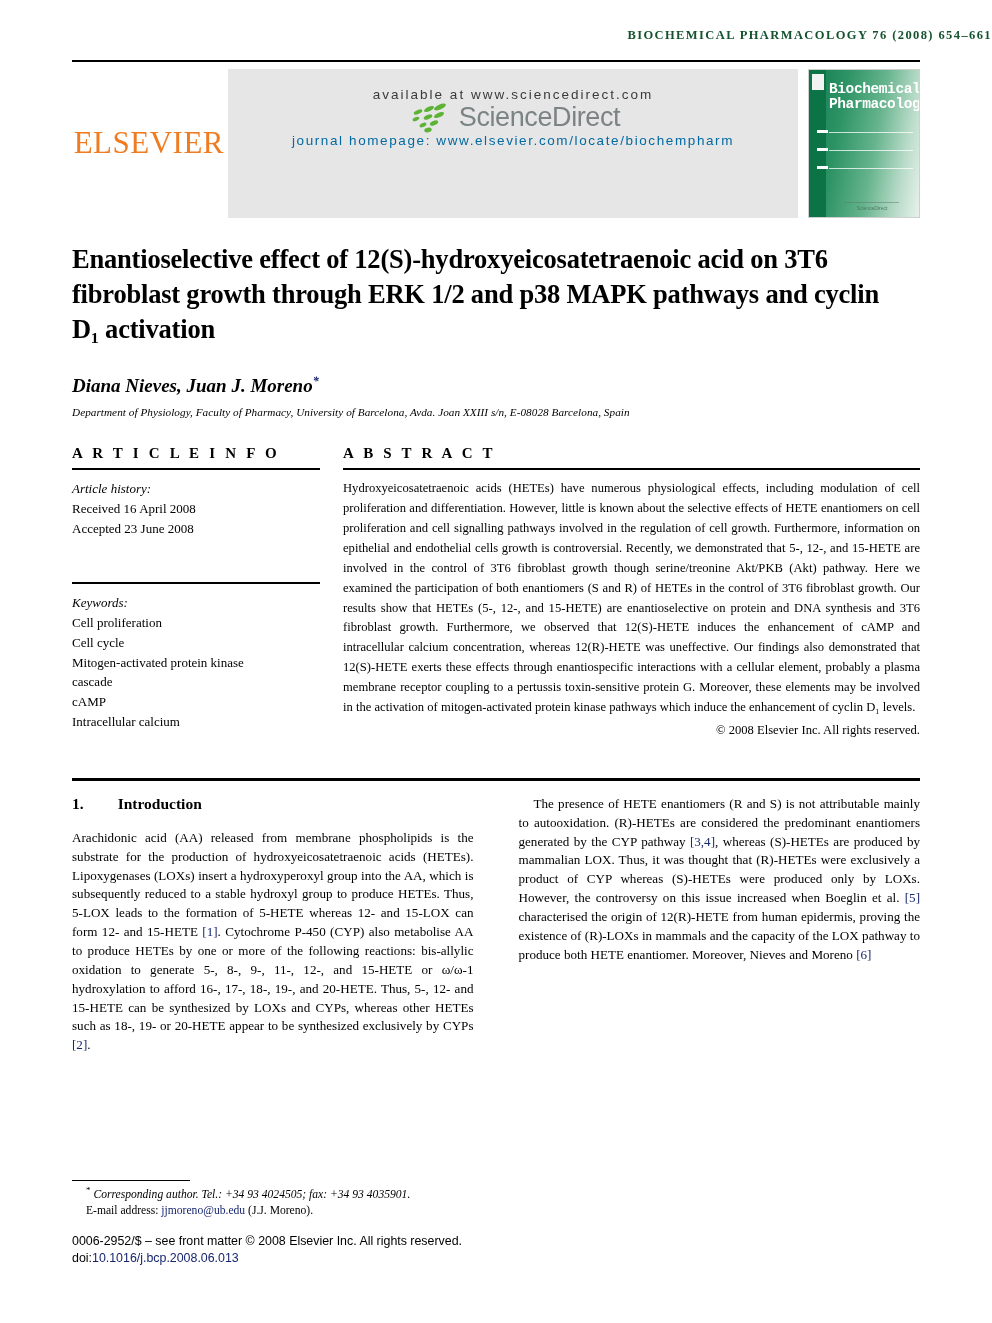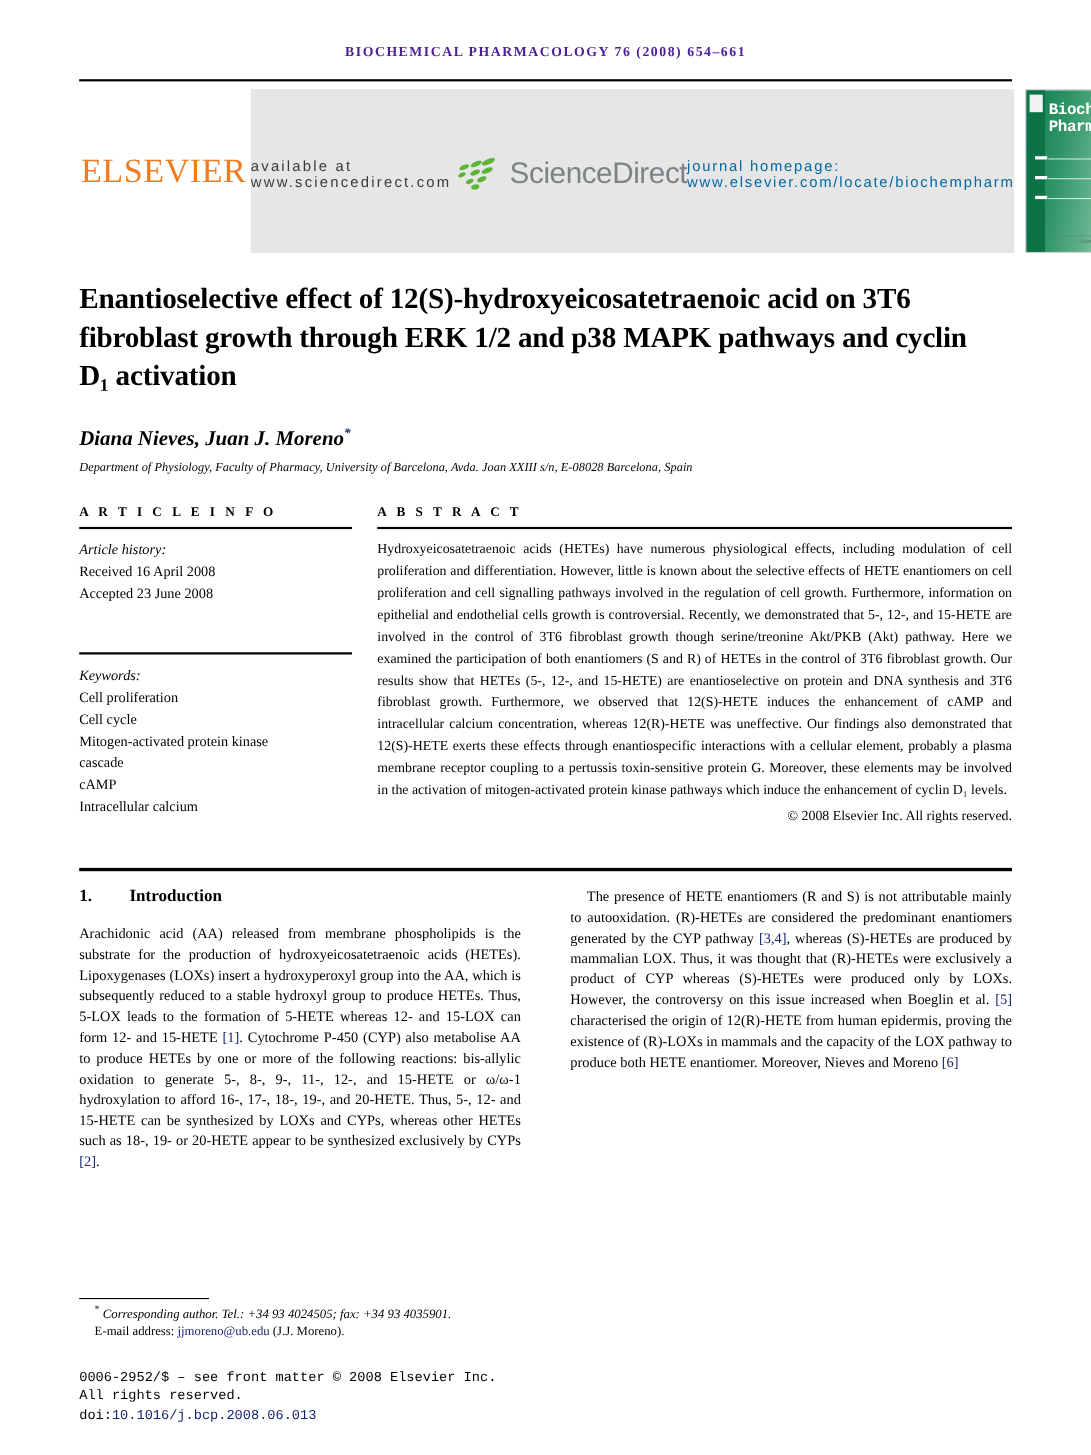--- a/index.html
+++ b/index.html
@@ -11,27 +11,27 @@
     width: 992px; height: 1323px;
     font-family: "Liberation Serif", "DejaVu Serif", serif;
     color: #000;
     position: relative;
     overflow: hidden;
   }
   .page { position: relative; width: 992px; height: 1323px; padding: 0; }
 
   
   .runhead {
-    text-align: center;
+    text-align: right;
     font-family: "Liberation Serif", serif;
     font-size: 12.5px;
     font-weight: bold;
     letter-spacing: 1.4px;
-    padding-top: 40px;
-    color: #4c1d95;
+    padding-top: 28px;
+    color: #14532d;
   }
   .runhead span { font-variant: small-caps; }
 
   
   .masthead {
     margin: 17px 72px 0 72px;
     border-top: 2.5px solid #000;
     padding-top: 7px;
     display: flex;
     align-items: stretch;
@@ -53,21 +53,21 @@
     letter-spacing: 0.5px;
     color: #F07C22;
     line-height: 1;
     margin-top: 1px;
   }
   .mast-center {
     flex: 1 1 auto;
     background: #e6e6e6;
     margin: 0 10px 0 4px;
     display: flex;
-    flex-direction: row;
+    flex-direction: column;
     justify-content: flex-start;
     align-items: center;
     padding: 18px 0 14px 0;
   }
   .avail-line {
     font-family: "Liberation Sans", sans-serif;
     font-size: 13.5px;
     letter-spacing: 2.0px;
     color: #3a3a3a;
   }
@@ -159,21 +159,21 @@
   .info-abs {
     margin: 27px 72px 0 72px;
     display: flex;
     gap: 23px;
   }
   .col-info { flex: 0 0 248px; width: 248px; }
   .col-abs  { flex: 1 1 auto; }
   .sec-head {
     font-family: "Liberation Serif", serif;
     font-weight: bold;
-    font-size: 12px;
+    font-size: 15px;
     letter-spacing: 3.2px;
   }
   .rule-thick { border-top: 2.2px solid #000; margin-top: 6px; }
   .rule-thin  { border-top: 2.2px solid #000; margin-top: 6px; }
   .info-block {
     font-family: "Liberation Serif", serif;
     font-size: 13px;
     line-height: 1.52;
     margin-top: 9px;
   }
@@ -225,22 +225,22 @@
   .fn {
     font-family: "Liberation Serif", serif;
     font-size: 11.6px;
     line-height: 1.42;
   }
   .fn .fstar { vertical-align: super; font-size: 9px; }
   .fn .it { font-style: italic; }
   .fn-ind { padding-left: 14px; }
   .link { color: #17256e; }
   .imprint {
-    margin-top: 24px;
-    font-family: Liberation Mono, monospace;
+    margin-top: 13px;
+    font-family: Liberation Sans, sans-serif;
     font-size: 12.4px;
     line-height: 1.42;
   }
 </style>
 </head>
 <body>
 
 <div class="page">
 
   <div class="runhead">

